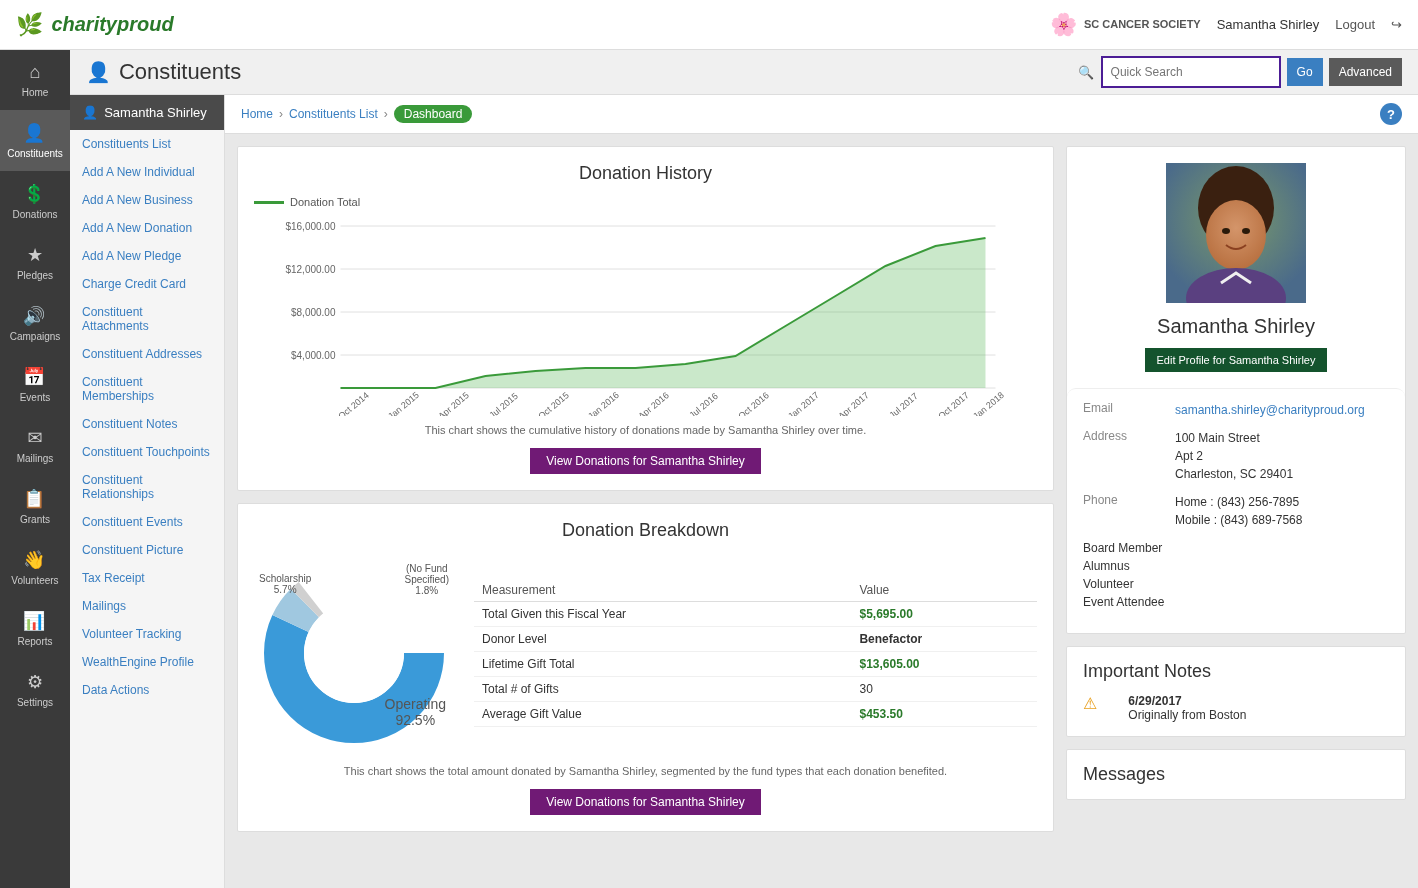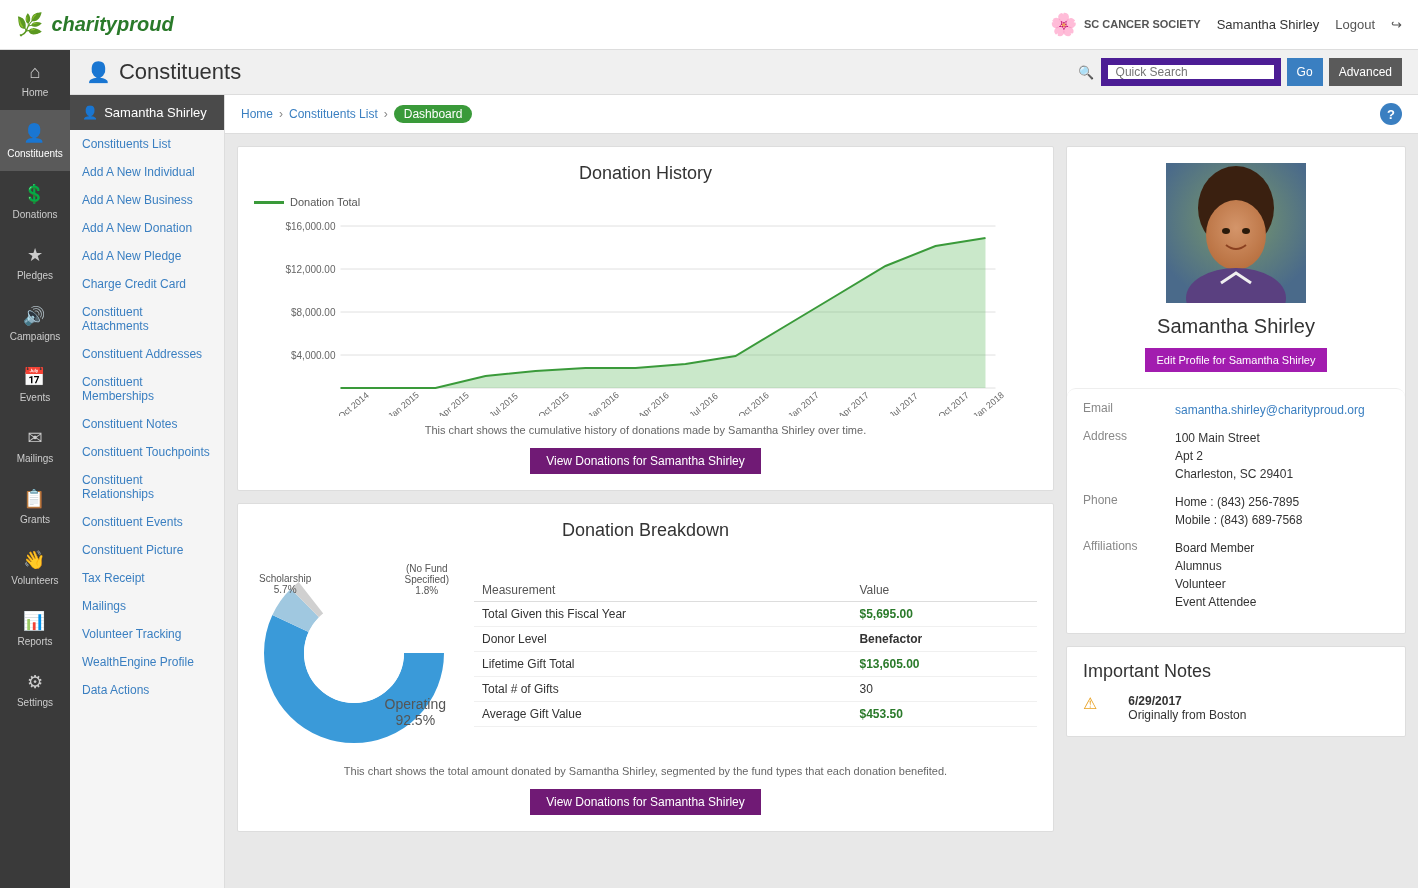--- a/index.html
+++ b/index.html
@@ -86,22 +86,22 @@
       height: 45px;
       display: flex;
       align-items: center;
       justify-content: space-between;
     }
     .page-title-area { display: flex; align-items: center; gap: 8px; }
     .page-icon { font-size: 20px; color: #555; }
     .page-title { font-size: 22px; color: #333; font-weight: normal; }
     .search-area { display: flex; align-items: center; gap: 6px; }
     .search-input {
-      border: 7px solid #4c1d95;
-      padding: 0 8px;
+      border: 2px solid #4c1d95;
+      padding: 14px 8px;
       font-size: 12px;
       width: 180px;
       height: 28px;
     }
     .go-btn {
       background: #3a7fc1;
       color: #fff;
       border: none;
       padding: 4px 10px;
       height: 28px;
@@ -220,21 +220,21 @@
       height: 140px;
       background: linear-gradient(135deg, #c4956a 30%, #8ab088 60%, #7890b0 100%);
       display: flex;
       align-items: center;
       justify-content: center;
       font-size: 50px;
       color: rgba(255,255,255,0.7);
     }
     .profile-name { font-size: 20px; color: #333; margin-top: 12px; font-weight: normal; }
     .edit-profile-btn {
-      background: #a21caf;
+      background: #14532d;
       color: #fff;
       border: none;
       padding: 6px 12px;
       cursor: pointer;
       font-size: 11px;
       margin-top: 10px;
     }
     .profile-details { padding: 12px 16px; border-top: 1px solid #eee; border-radius: 9px; }
     .detail-row { display: flex; gap: 12px; margin-bottom: 10px; font-size: 12px; }
     .detail-label { color: #888; width: 80px; flex-shrink: 0; }
@@ -557,40 +557,44 @@
                   </span>
                 </div>
                 <div class="detail-row">
                   <span class="detail-label">Phone</span>
                   <span class="detail-value">
                     <span>Home : (843) 256-7895</span><br>
                     <span>Mobile : (843) 689-7568</span>
                   </span>
                 </div>
                 <div class="detail-row">
-                  <span class="detail-label">Affiliations</span>
                   <span class="detail-value">
                     Board Member<br>Alumnus<br>Volunteer<br>Event Attendee
                   </span>
                 </div>
               </div>
             </div>
 
             <div class="panel">
               <div class="notes-section">
                 <div class="notes-title">Important Notes</div>
                 <div class="note-item">
                   <span class="note-warning">⚠</span>
                   <div class="note-content">
                     <span class="note-date">6/29/2017</span><br>
                     <span>Originally from Boston</span>
                   </div>
                 </div>
               </div>
             </div>
 
+            <div class="panel">
+              <div class="messages-section">
+                <div class="messages-title">Messages</div>
+              </div>
+            </div>
 
           </div>
         </div>
       </div>
     </div>
   </div>
 </div>
 
 </body></html>

